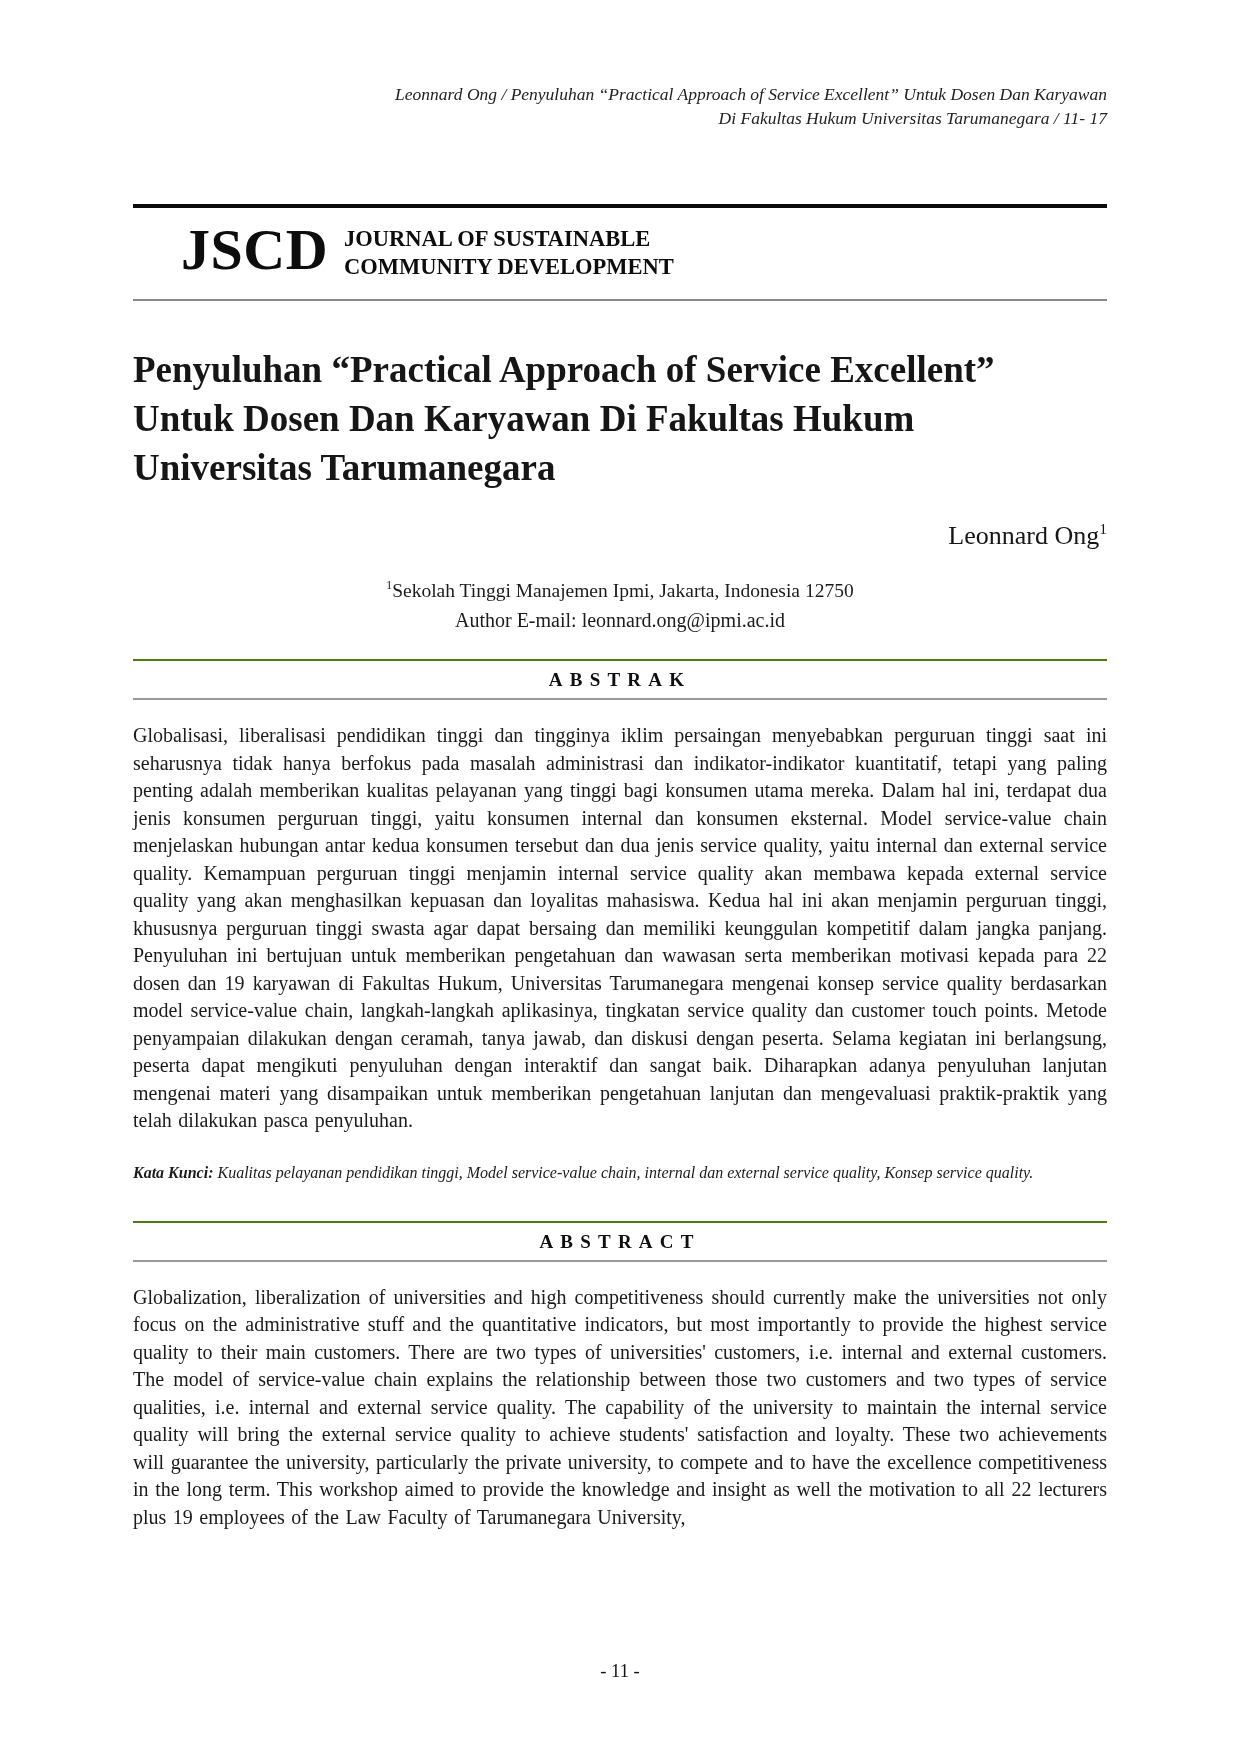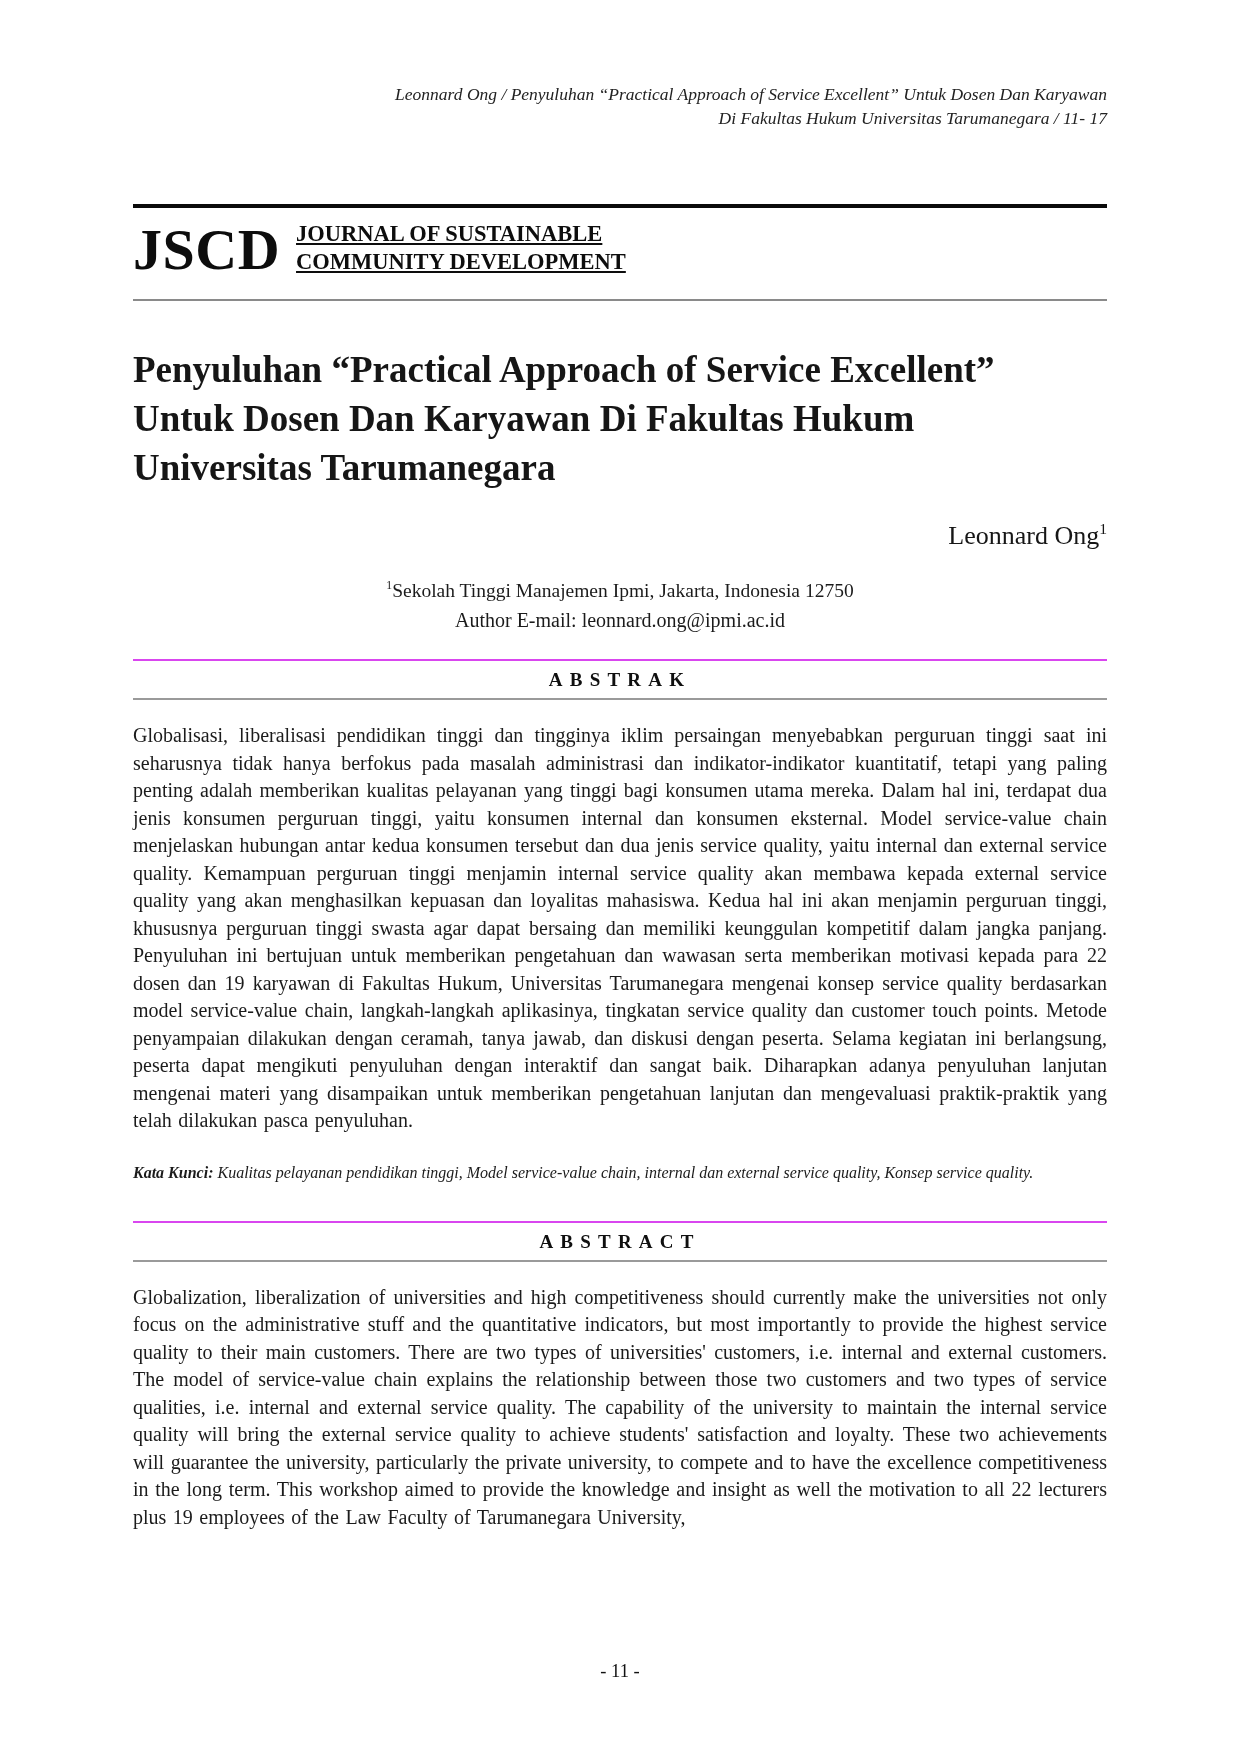--- a/index.html
+++ b/index.html
@@ -20,38 +20,38 @@
     font-size: 17.5px;
     line-height: 24px;
     white-space: pre-line;
     color: #222;
   }
 
   .rule-thick { margin-top: 74px; height: 4px; background: #0a0a0a; }
 
   .journal-header {
     display: flex;
-    align-items: flex-start;
+    align-items: flex-end;
     padding: 12px 0 18px 0;
+    margin-left: 48px;
   }
   .logo {
     font-size: 58px;
     font-weight: bold;
     letter-spacing: 0.5px;
     color: #0d0d0d;
     line-height: 1.05;
   }
   .journal-name {
     margin-left: 16px;
     font-weight: bold;
     font-size: 22.5px;
     line-height: 28px;
     white-space: pre-line;
     color: #0d0d0d;
-    text-decoration: underline;
   }
   .header-right { margin-left: auto; text-align: right; }
   .issn { font-weight: bold; font-size: 21px; line-height: 30px; color: #0d0d0d; }
   .vol { font-size: 19.5px; line-height: 30px; color: #111; }
 
   .rule-thin { height: 2px; background: #8a8a8a; }
 
   .article-title {
     margin-top: 44px;
     font-size: 37px;
@@ -75,21 +75,21 @@
   }
   .email-line {
     text-align: center;
     font-size: 20px;
     line-height: 30px;
     color: #1b1b1b;
   }
 
   .section-band {
     margin-top: 24px;
-    border-top: 2px solid #d946ef;
+    border-top: 2px solid #4d7c0f;
     border-bottom: 2px solid #9a9a9a;
     padding: 8px 0 7px 0;
     text-align: center;
     font-weight: bold;
     font-size: 19px;
     letter-spacing: 0.38em;
     color: #0f0f0f;
   }
   .section-band.second { margin-top: 34px; }
 

